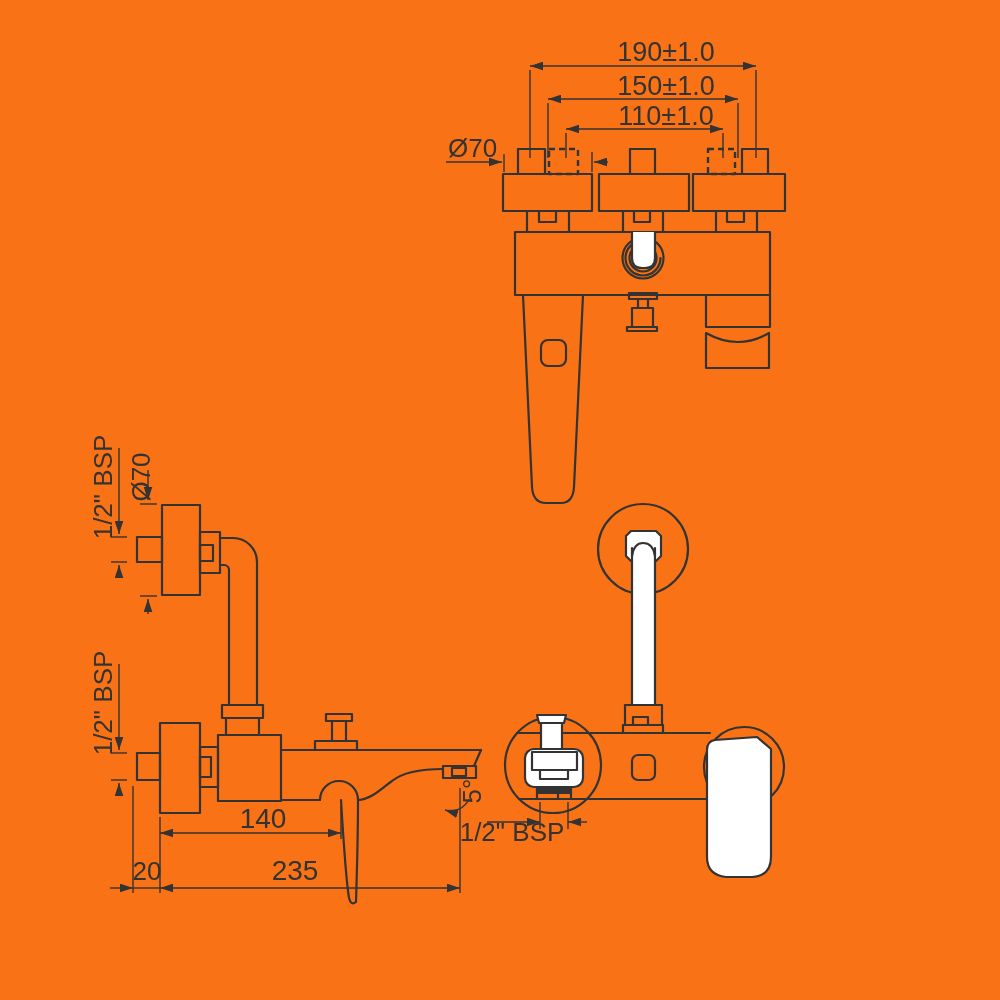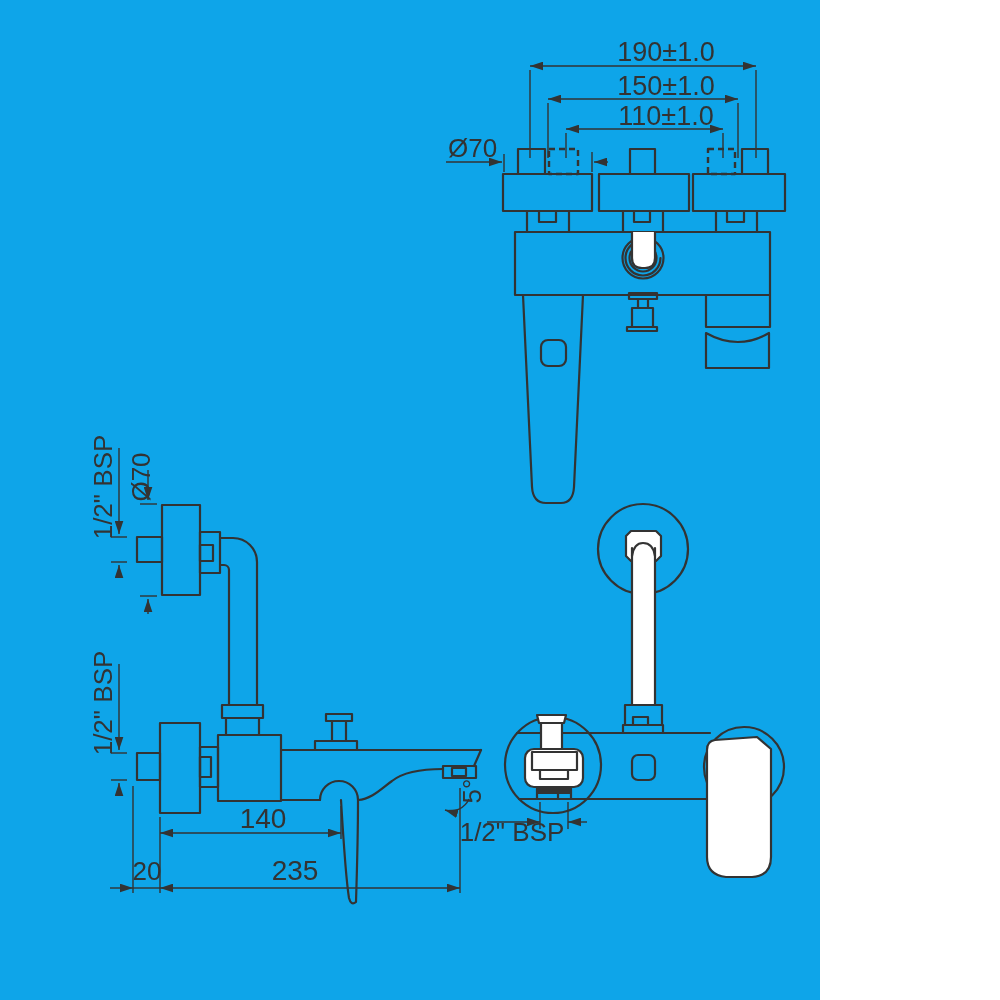--- a/index.html
+++ b/index.html
@@ -1,16 +1,16 @@
 <!DOCTYPE html>
 <html><head>
 <meta charset="utf-8">
 <style>
   html,body{margin:0;padding:0;background:#fff;}
-  #stage{width:820px;height:1000px;background:#0ea5e9;position:relative;font-family:"Liberation Sans",sans-serif;}
+  #stage{width:1000px;height:1000px;background:#f97316;position:relative;font-family:"Liberation Sans",sans-serif;}
   svg{display:block;}
   .part  {fill:none;stroke:#333;stroke-width:2.2;stroke-linejoin:round;stroke-linecap:round;}
   .partw {fill:#fff;stroke:#333;stroke-width:2.2;stroke-linejoin:round;stroke-linecap:round;}
   .fillw {fill:#fff;stroke:none;}
   .dark  {fill:#333;stroke:none;}
   .dash  {fill:none;stroke:#333;stroke-width:2.4;stroke-dasharray:6 4;stroke-linejoin:round;}
   .dim   {fill:none;stroke:#333;stroke-width:1.4;stroke-linecap:butt;}
   text   {fill:#333;font-family:"Liberation Sans",sans-serif;}
   .t27{font-size:27px;} .t26{font-size:26px;} .t28{font-size:28px;}
   .mid{text-anchor:middle;}

